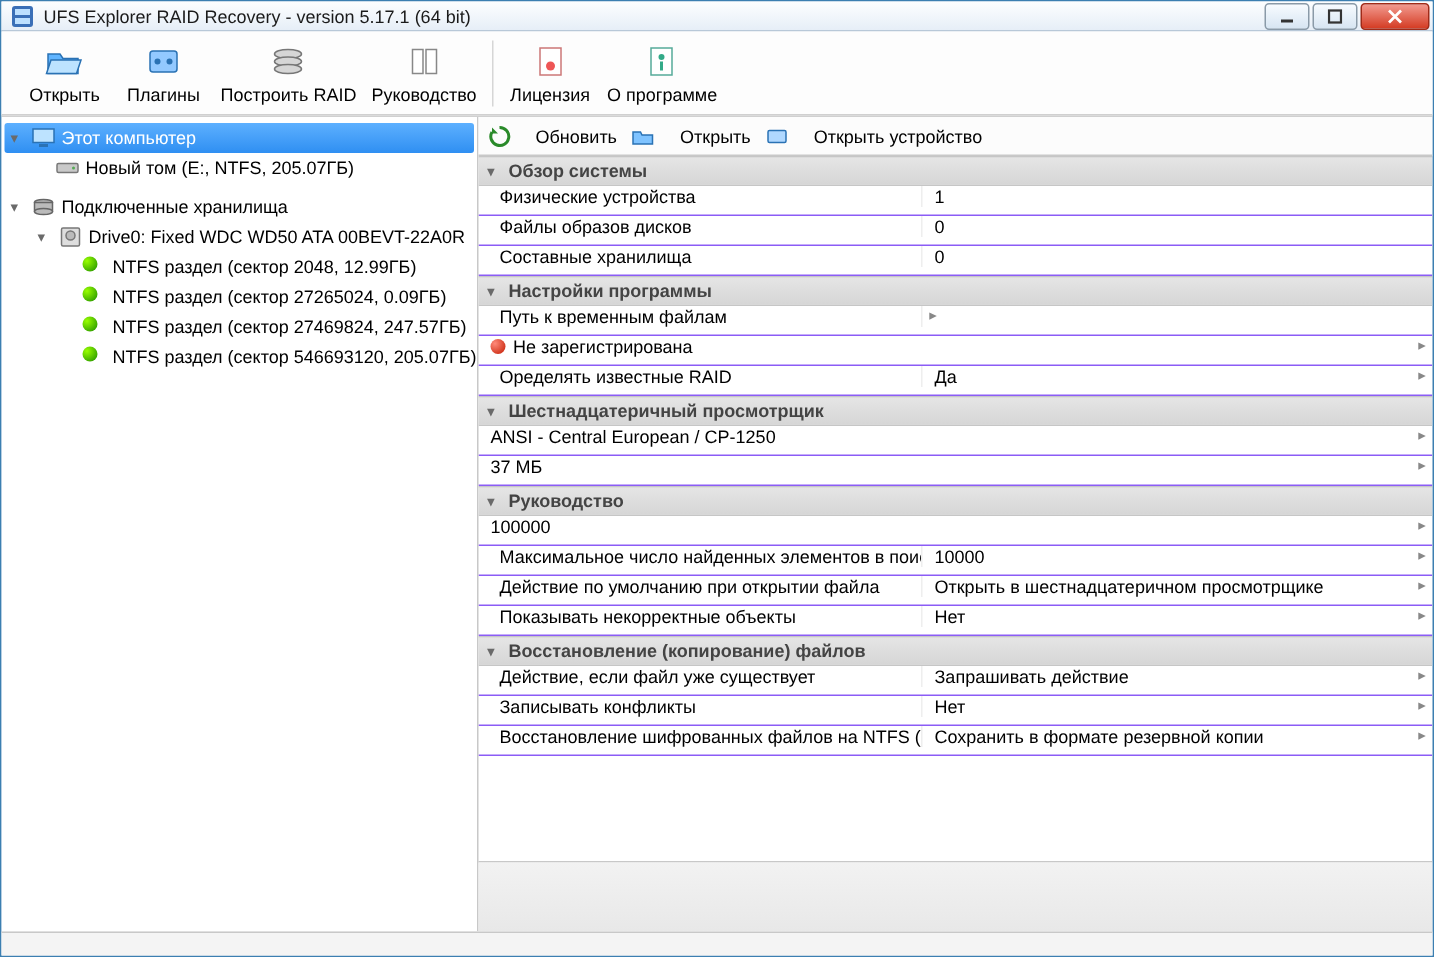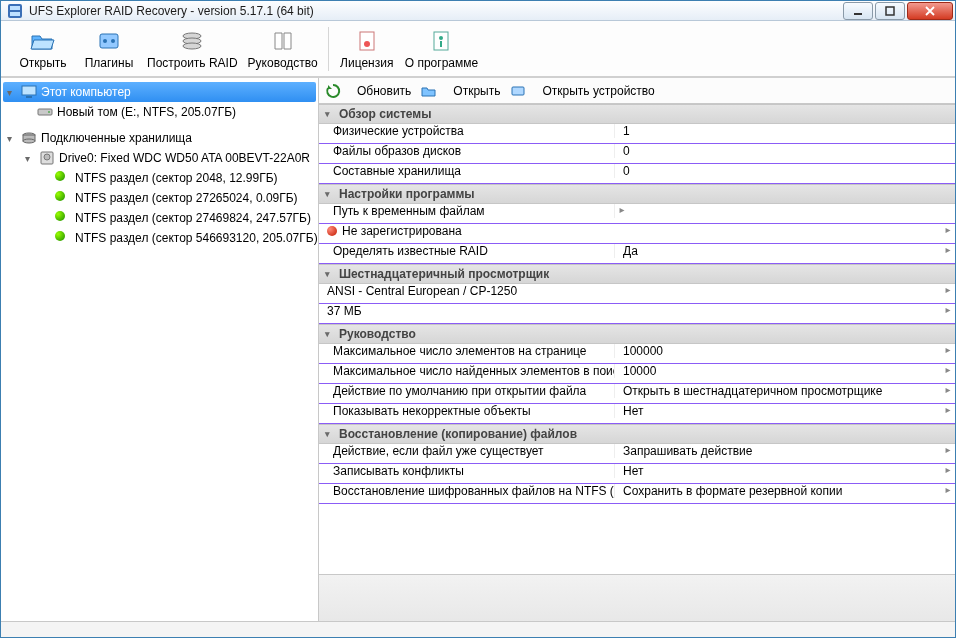--- a/index.html
+++ b/index.html
@@ -289,21 +289,20 @@
               <span>37 МБ</span>
             </div>
             <div class="arrow">▸</div>
           </div>
 
         <div class="group">
             <span class="gexp">▾</span>
             <span>Руководство</span>
           </div>
         <div class="row">
-            <div class="k">Максимальное число элементов на странице</div>
             <div class="v">
               <span>100000</span>
             </div>
             <div class="arrow">▸</div>
           </div>
         <div class="row">
             <div class="k">Максимальное число найденных элементов в поиске</div>
             <div class="v">
               <span>10000</span>
             </div>

